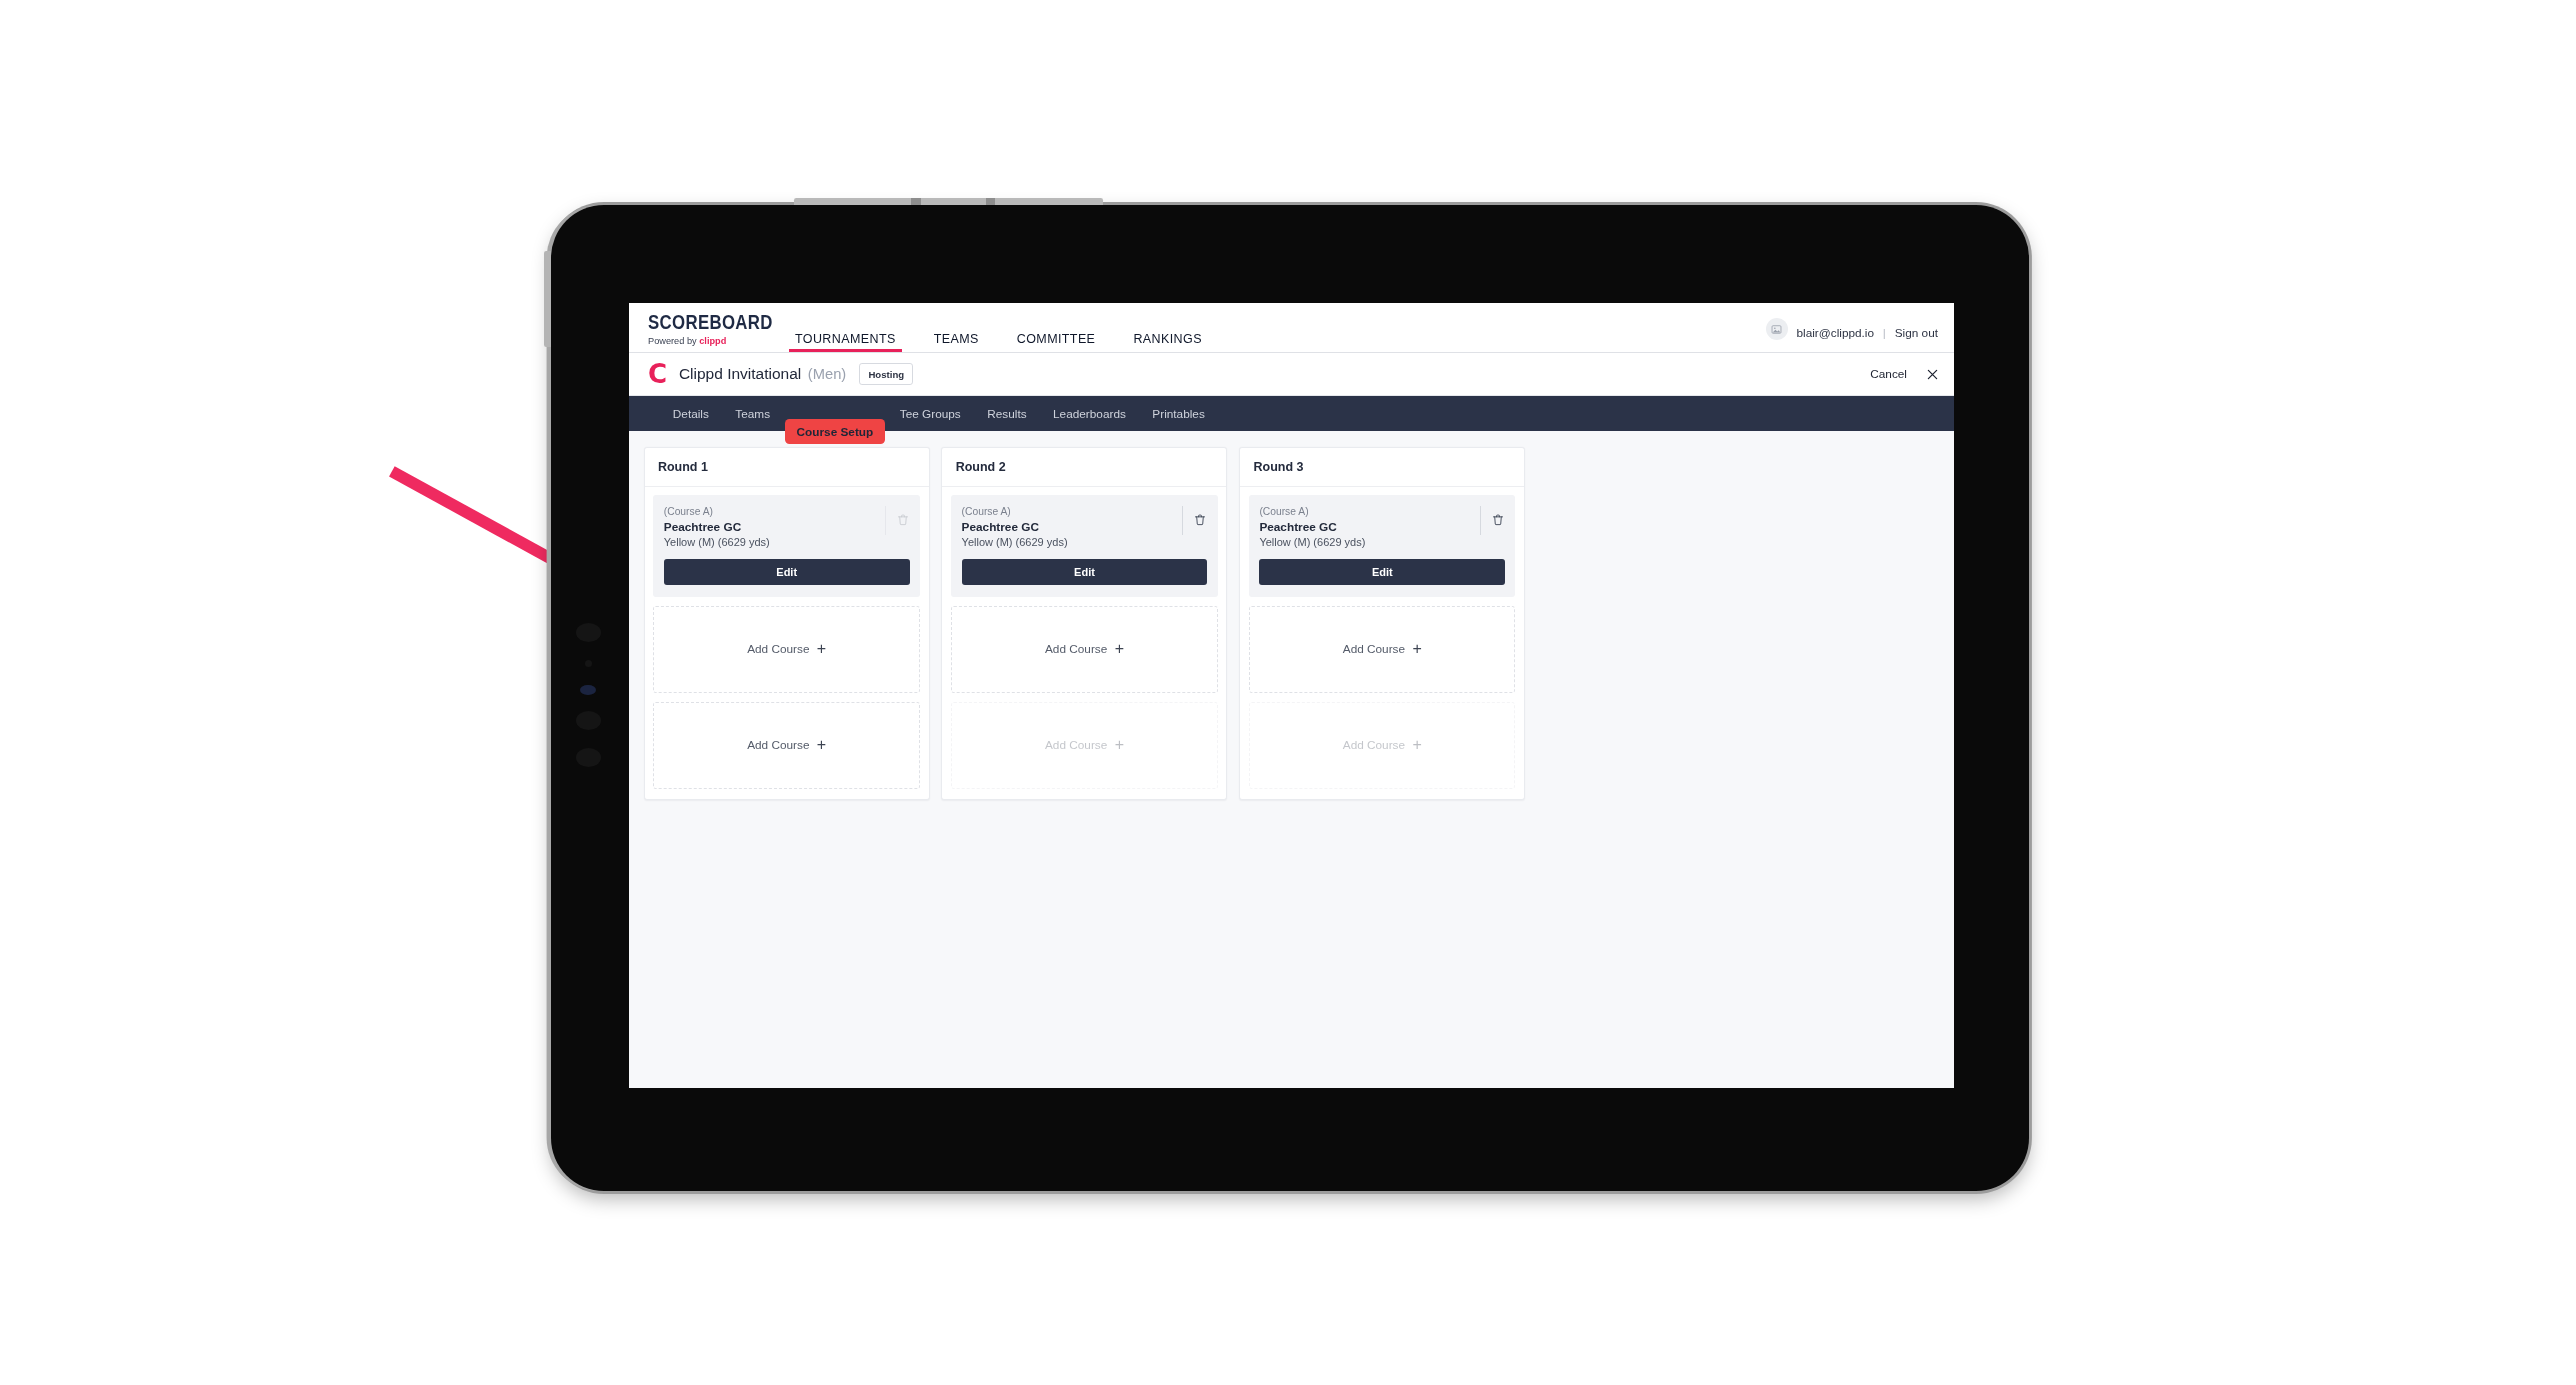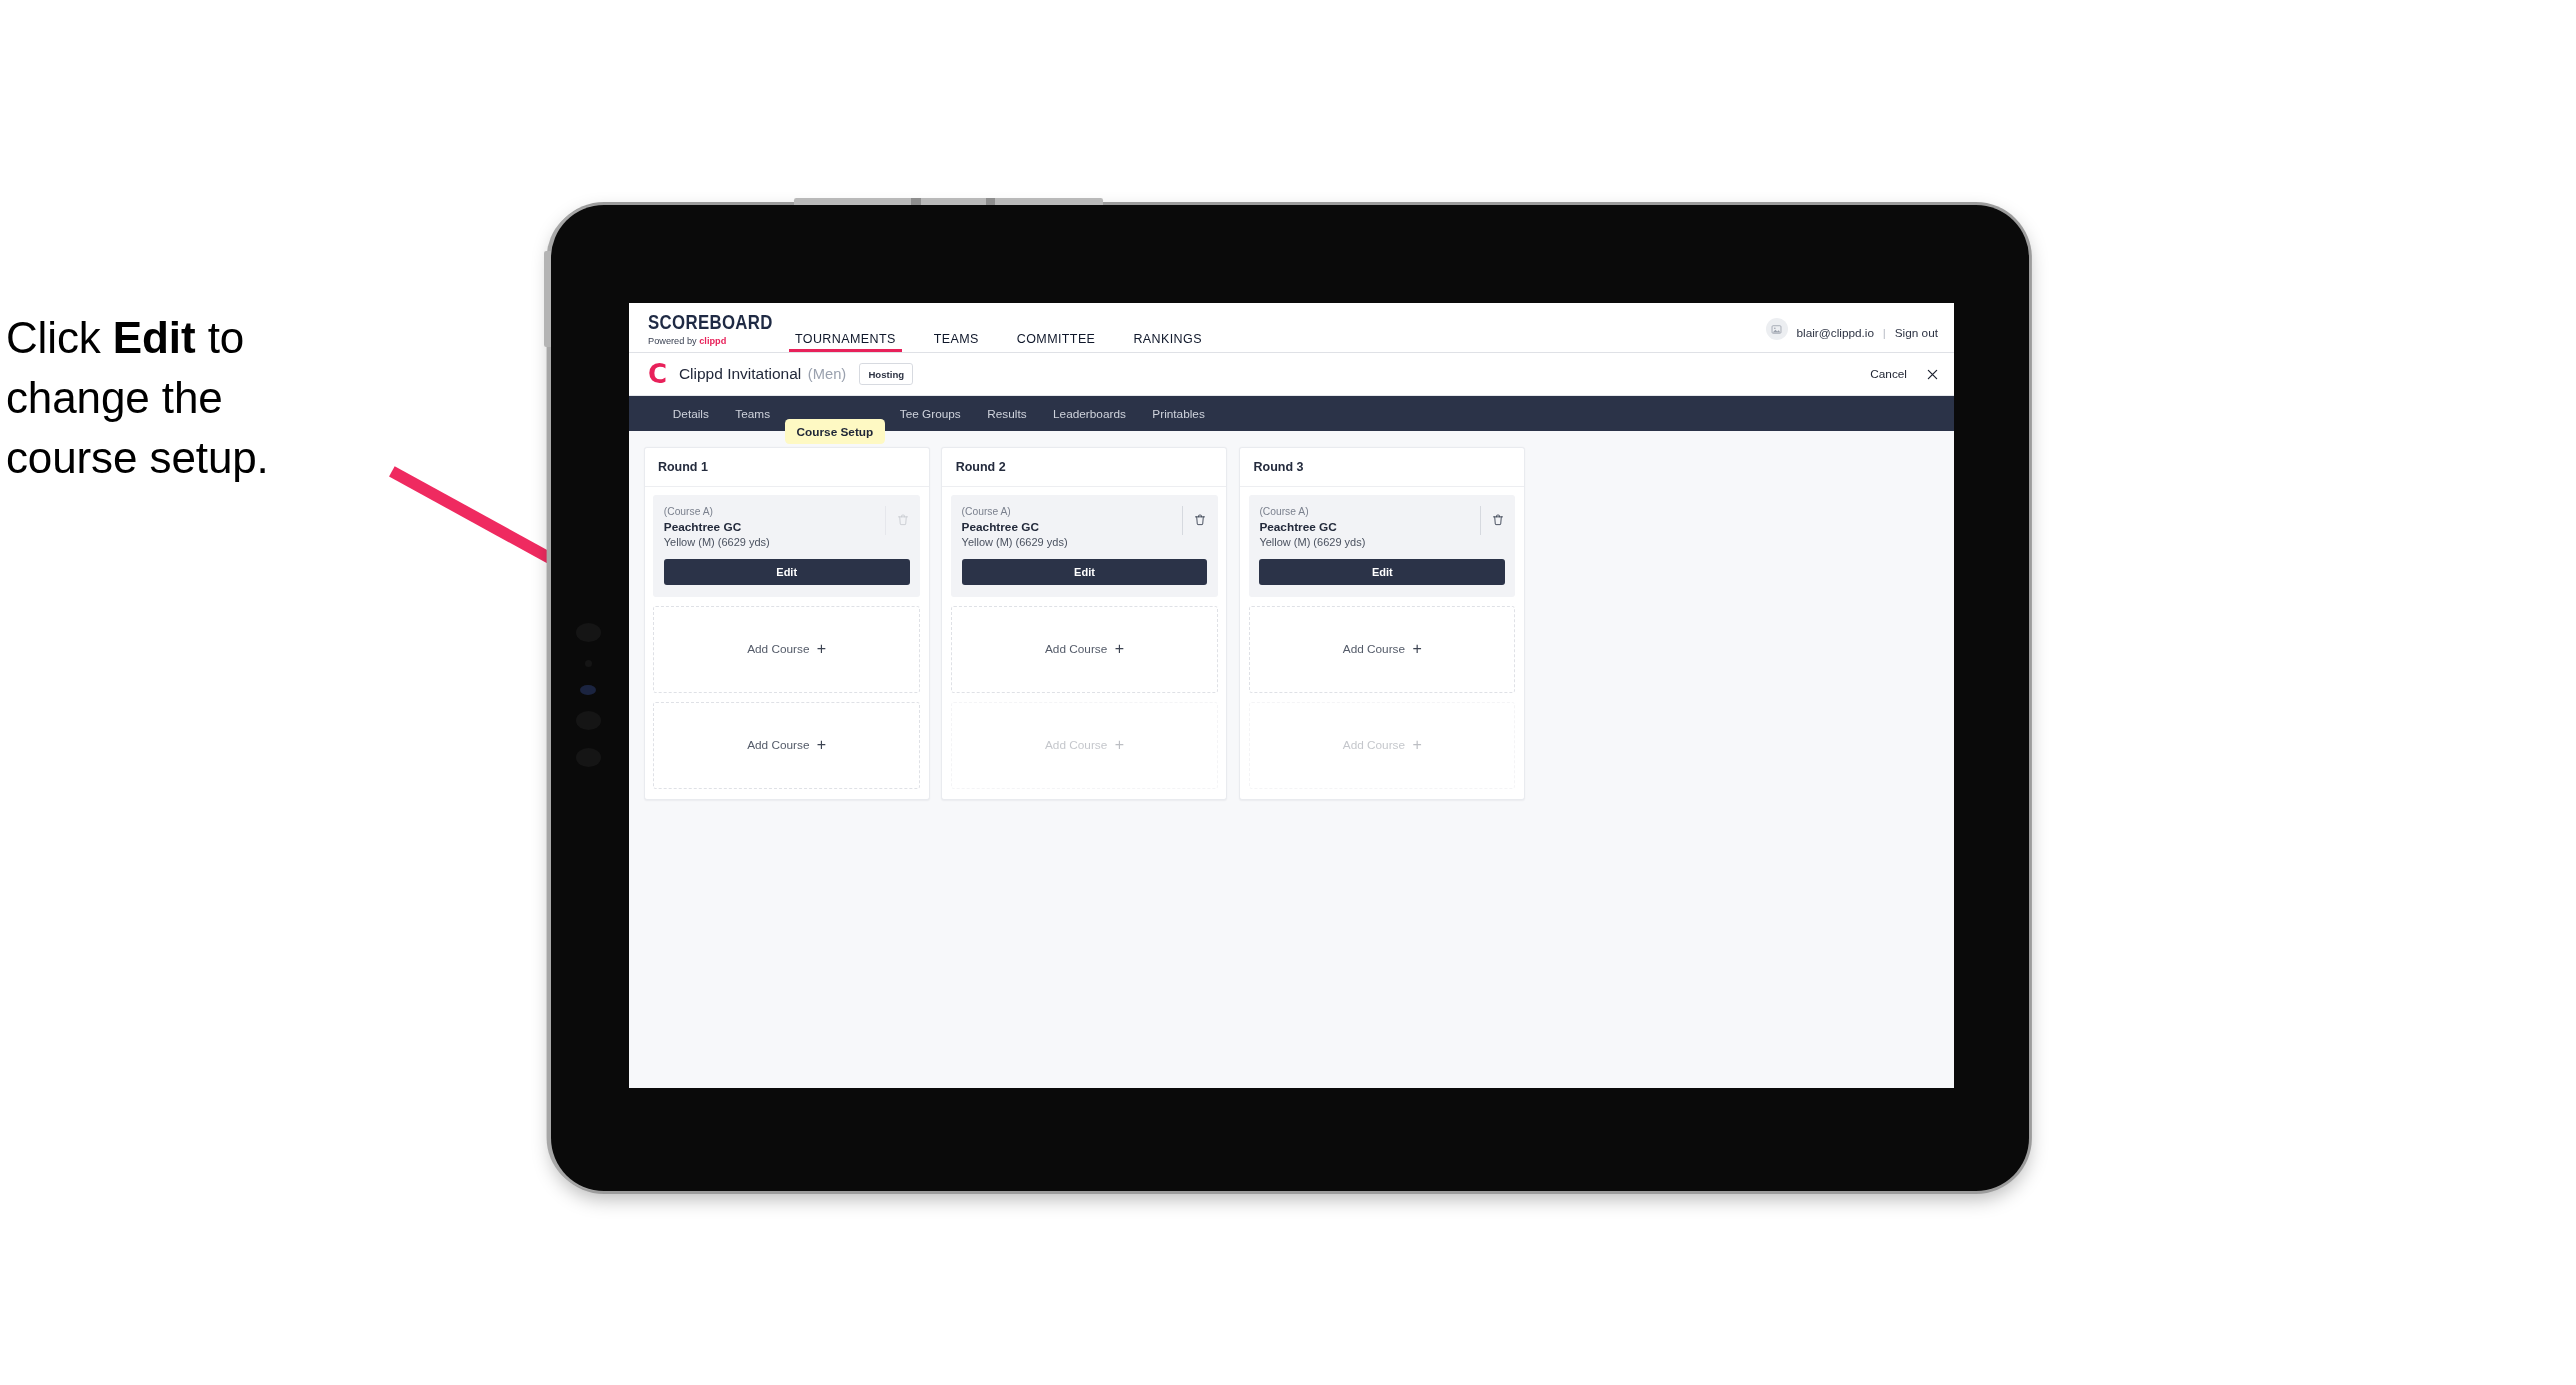--- a/index.html
+++ b/index.html
@@ -114,21 +114,21 @@
     margin-left:auto; font-size:11.8px; color:#1d2230; display:flex; align-items:center; gap:20px; cursor:pointer;
   }
 
   
   .tabstrip {
     height: 35px; background:#2b3348; display:flex; align-items:center; padding-left:32px; gap:2.9px;
   }
   .tab {
     font-size:11.8px; color:#cfd3dc; padding: 5.9px 11.8px; border-radius:4.4px; cursor:pointer;
   }
-  .tab.active { background:#fef9c3; color:#1f2637; font-weight:600;margin-top:36px; }
+  .tab.active { background:#ef4444; color:#1f2637; font-weight:600;margin-top:36px; }
 
   
   .body { padding: 16px 14.7px; display:flex; gap:11.8px; align-items:flex-start; }
   .round-col {
     width: 286px; background:#ffffff; border:0.7px solid #e9ebef; border-radius:2.9px;
     box-shadow: 0 0.7px 1.5px rgba(16,24,40,.05);
   }
   .round-head {
     padding: 11.8px 13.2px; font-size:12.5px; font-weight:600; color:#242b3d;
     border-bottom:0.7px solid #edeef1;
@@ -161,25 +161,20 @@
     gap:7.4px; font-size:11.8px; color:#545b69; cursor:pointer;
   }
   .add-box.dim { opacity:.34; }
   .plus { font-size:16px; line-height:1; color:#3d4452; font-weight:300; }
 </style>
 </head>
 <body>
 
 <div id="stage">
 
-  <div class="annot-text">
-    <span>Click </span><b>Edit</b><span> to</span><br>
-    <span>change the</span><br>
-    <span>course setup.</span>
-  </div>
 
   <svg class="annot-arrow" viewBox="0 0 400 230">
     <line x1="12" y1="10" x2="318" y2="178" stroke="#ef2a60" stroke-width="16" stroke-linecap="butt"></line>
     <polygon points="322,146 380,208 300,214" fill="#ef2a60"></polygon>
   </svg>
 
   <div id="device">
     <div class="bezel-dot d1"></div>
     <div class="bezel-dot d2"></div>
     <div class="bezel-dot d3"></div>

